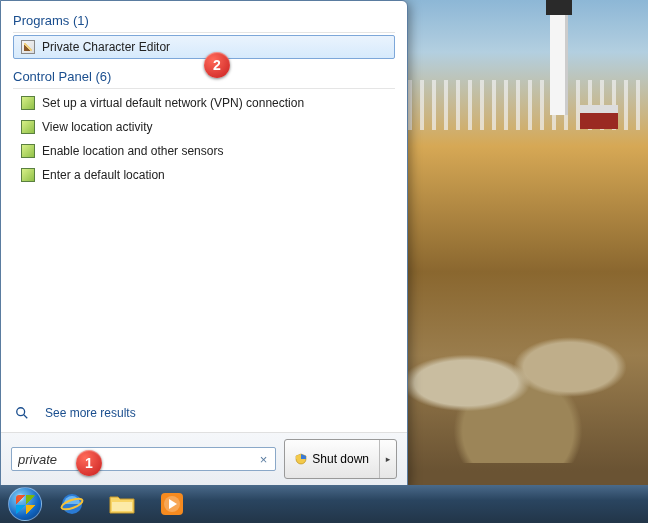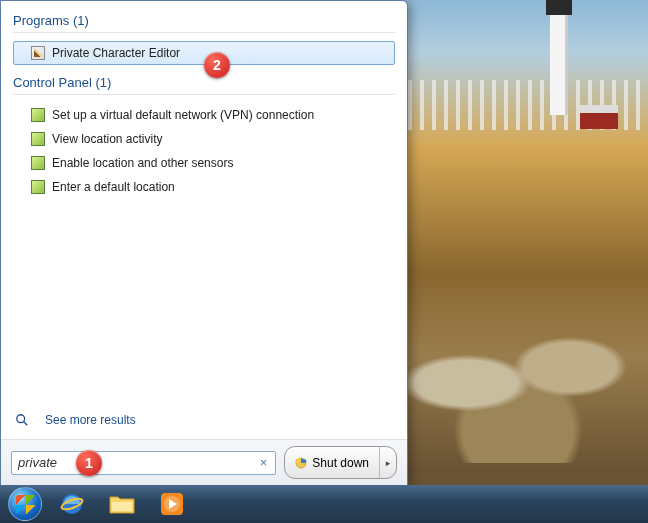--- a/index.html
+++ b/index.html
@@ -75,27 +75,27 @@
   flex: 1;
   padding: 8px 12px 4px 12px;
   display:flex;
   flex-direction:column;
 }
 .section-header {
   color: #1a4e8e;
   font-size: 13px;
   padding: 4px 0;
   border-bottom: 1px solid #e5e5e5;
-  margin-bottom: 8px;
+  margin-bottom: 2px;
 }
 .result-item {
   display: flex;
   align-items: center;
   gap: 6px;
-  padding: 3px 16px;
+  padding: 3px 6px;
   font-size: 12px;
   color: #222;
   border: 1px solid transparent;
   border-radius: 2px;
   position: relative;
 }
 .result-item.selected {
   background: linear-gradient(#eaf3fd,#d6eafc);
   border: 1px solid #7da7d9;
 }
@@ -149,23 +149,23 @@
 .search-box .clear-x {
   color: #5a7ca0;
   font-size: 13px;
   cursor: pointer;
   padding: 0 4px;
 }
 .shutdown {
   display: flex;
   align-items: center;
   border: 1px solid #999;
-  border-radius: 11px;
+  border-radius: 3px;
   background: linear-gradient(#fdfdfd,#e6e6e6);
-  height: 33px;
+  height: 40px;
   overflow: hidden;
 }
 .shutdown-main {
   display: flex;
   align-items: center;
   gap: 5px;
   padding: 0 10px;
   height: 100%;
   font-size: 12px;
   border-right: 1px solid #bbb;
@@ -265,21 +265,21 @@
 
     <div class="section-header">Programs (1)</div>
 
     <div class="result-item selected">
       <span class="item-icon">
           <span class="pencil-square"></span>
         </span>
       <span>Private Character Editor</span>
     </div>
 
-    <div class="section-header" style="margin-top:6px">Control Panel (1)</div>
+    <div class="section-header" style="margin-top:6px">Control Panel (6)</div>
 
     <div class="result-item">
       <span class="item-icon">
           <span class="cp-square"></span>
         </span>
       <span>Set up a virtual default network (VPN) connection</span>
     </div>
     <div class="result-item">
       <span class="item-icon">
           <span class="cp-square"></span>

